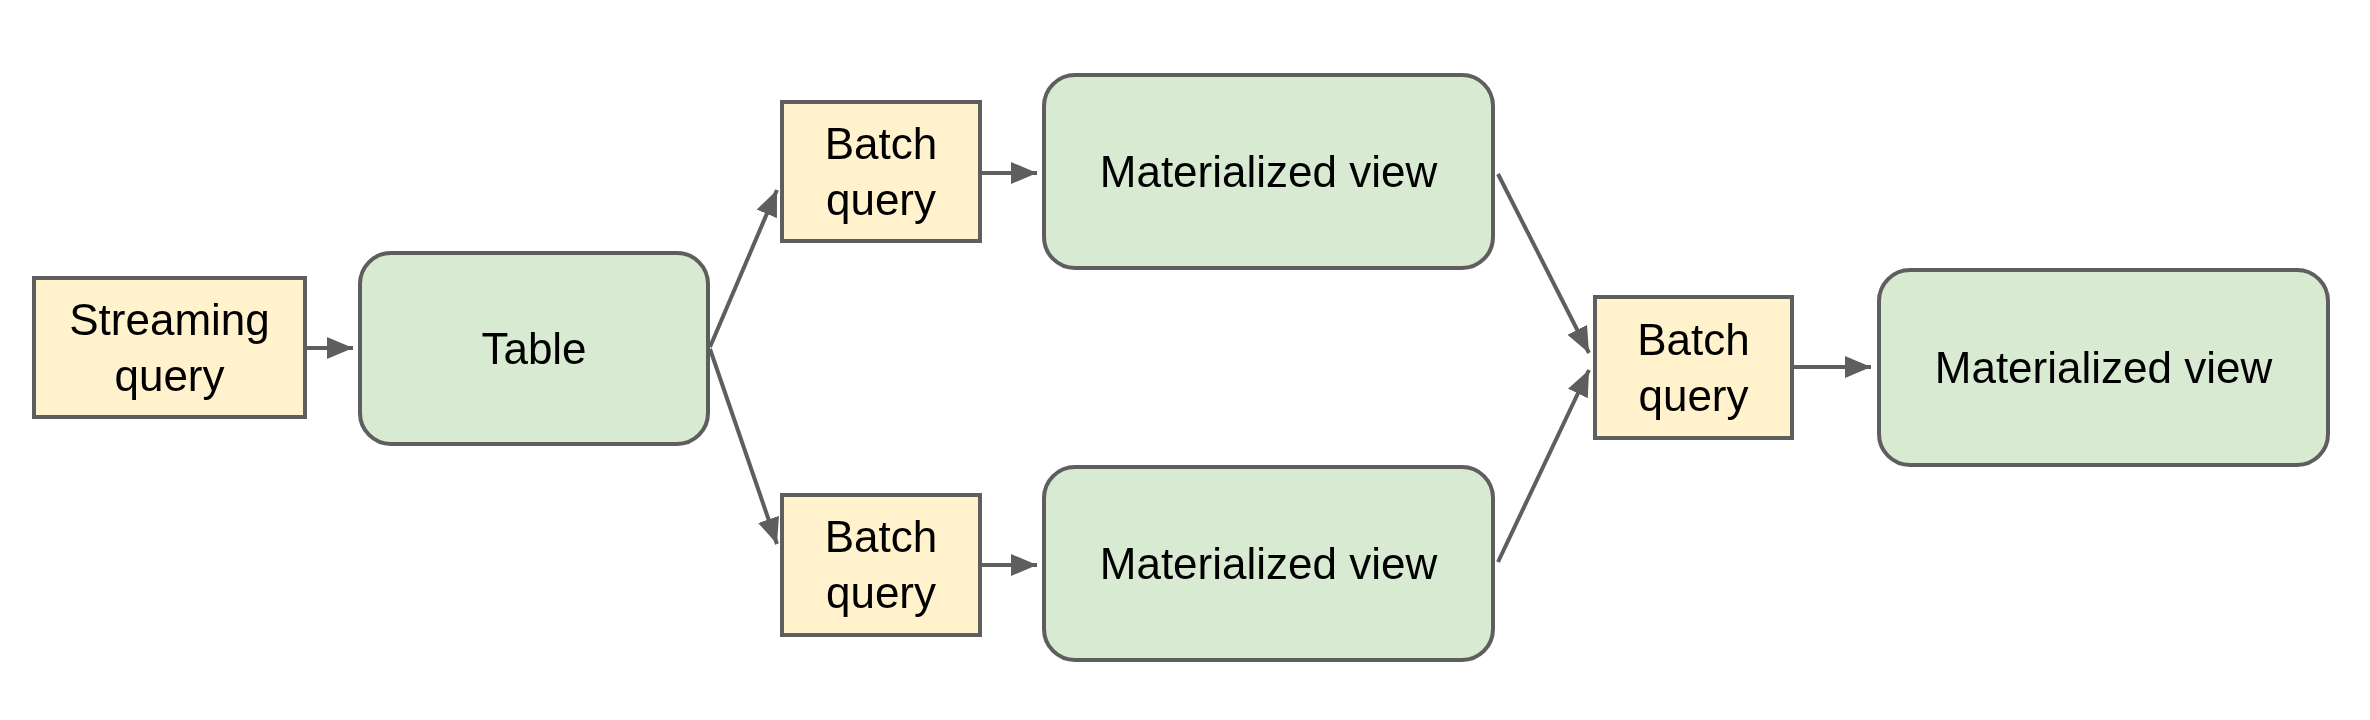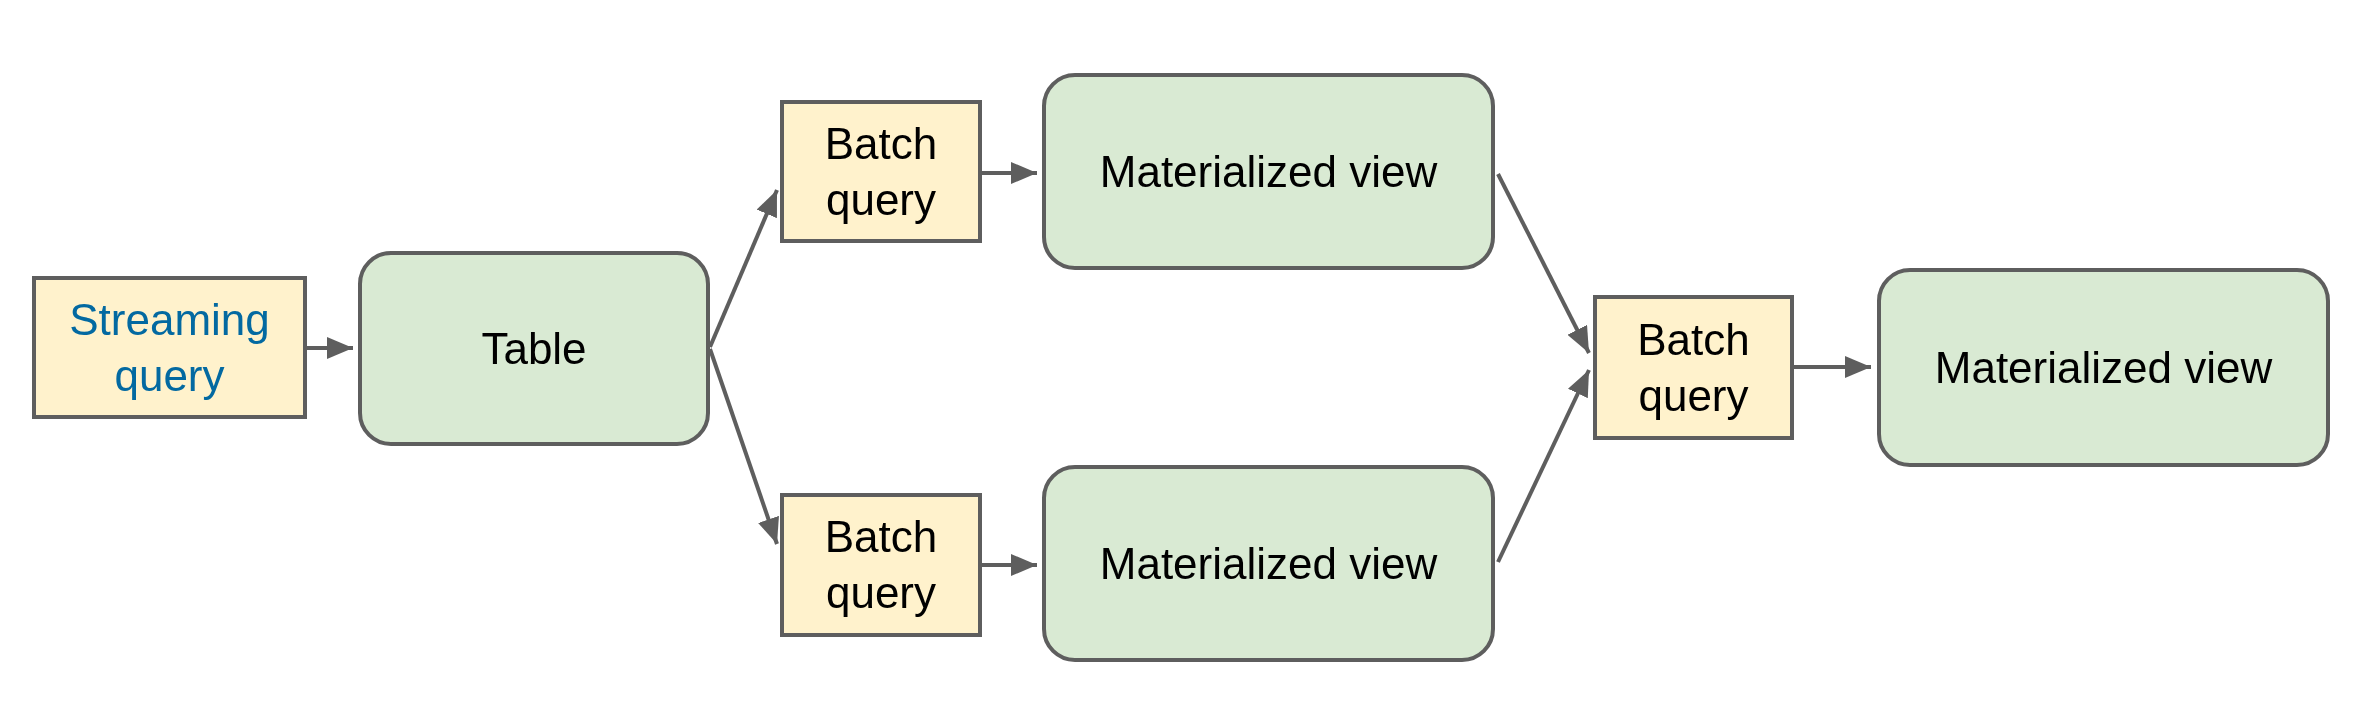--- a/index.html
+++ b/index.html
@@ -49,21 +49,21 @@
     <path class="edge" d="M307,348 L353,348" marker-end="url(#arrow)" stroke="#5E5E5E"></path>
     <path class="edge" d="M710,347 L777,190" marker-end="url(#arrow)" stroke="#5E5E5E"></path>
     <path class="edge" d="M710,349 L777,544" marker-end="url(#arrow)" stroke="#5E5E5E"></path>
     <path class="edge" d="M982,173 L1037,173" marker-end="url(#arrow)" stroke="#5E5E5E"></path>
     <path class="edge" d="M982,565 L1037,565" marker-end="url(#arrow)" stroke="#5E5E5E"></path>
     <path class="edge" d="M1498,174 L1589,353" marker-end="url(#arrow)" stroke="#5E5E5E"></path>
     <path class="edge" d="M1498,562 L1589,370" marker-end="url(#arrow)" stroke="#5E5E5E"></path>
     <path class="edge" d="M1794,367 L1871,367" marker-end="url(#arrow)" stroke="#5E5E5E"></path>
   </svg>
 
-  <div class="node query" id="n-streaming" style="background: rgb(255, 242, 204); border-color: rgb(94, 94, 94); color: #0369a1;">
+  <div class="node query" id="n-streaming" style="background: rgb(255, 242, 204); border-color: rgb(94, 94, 94); color: #000000;">
     <span class="label">Streaming query</span>
   </div>
 
   <div class="node store" id="n-table" style="background: rgb(217, 234, 211); border-color: rgb(94, 94, 94); color: rgb(0, 0, 0);">
     <span class="label">Table</span>
   </div>
 
   <div class="node query" id="n-batch-top" style="background: rgb(255, 242, 204); border-color: rgb(94, 94, 94); color: rgb(0, 0, 0);">
     <span class="label">Batch query</span>
   </div>

